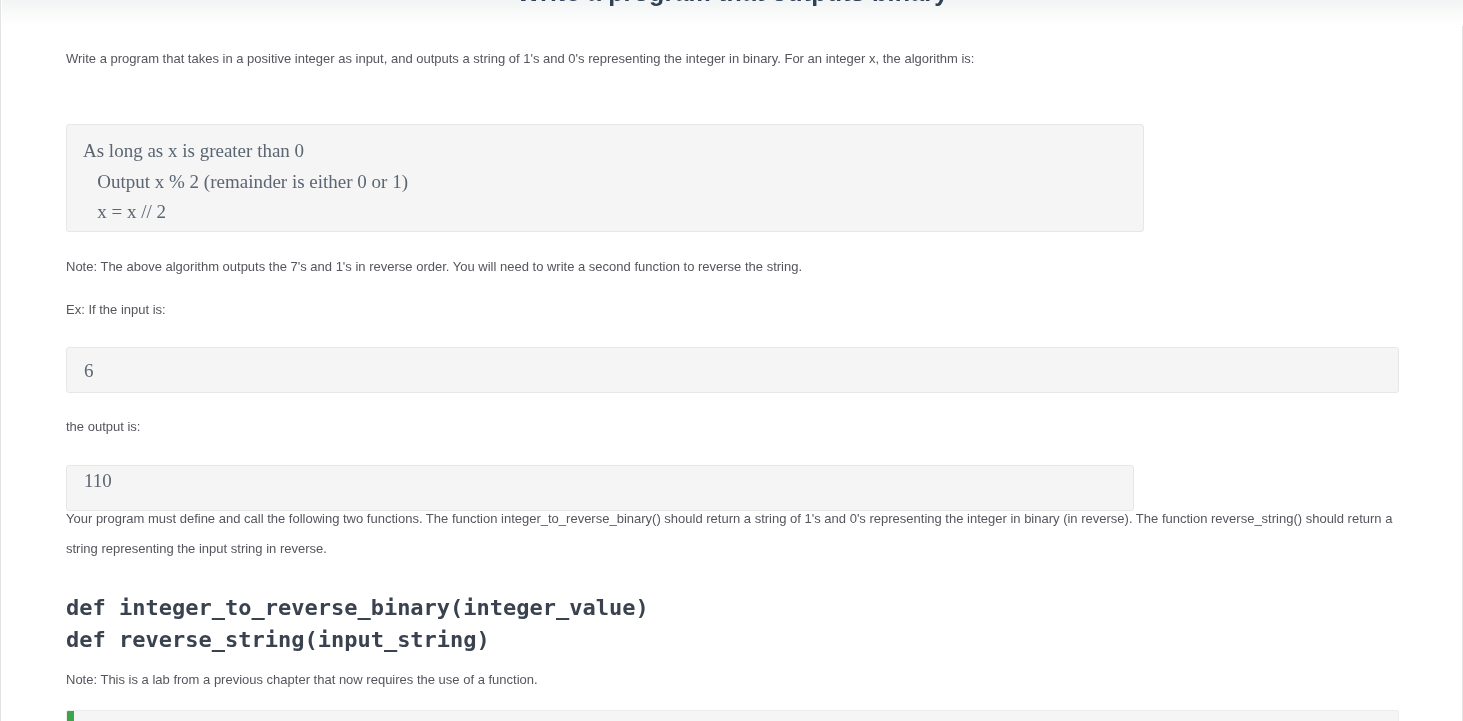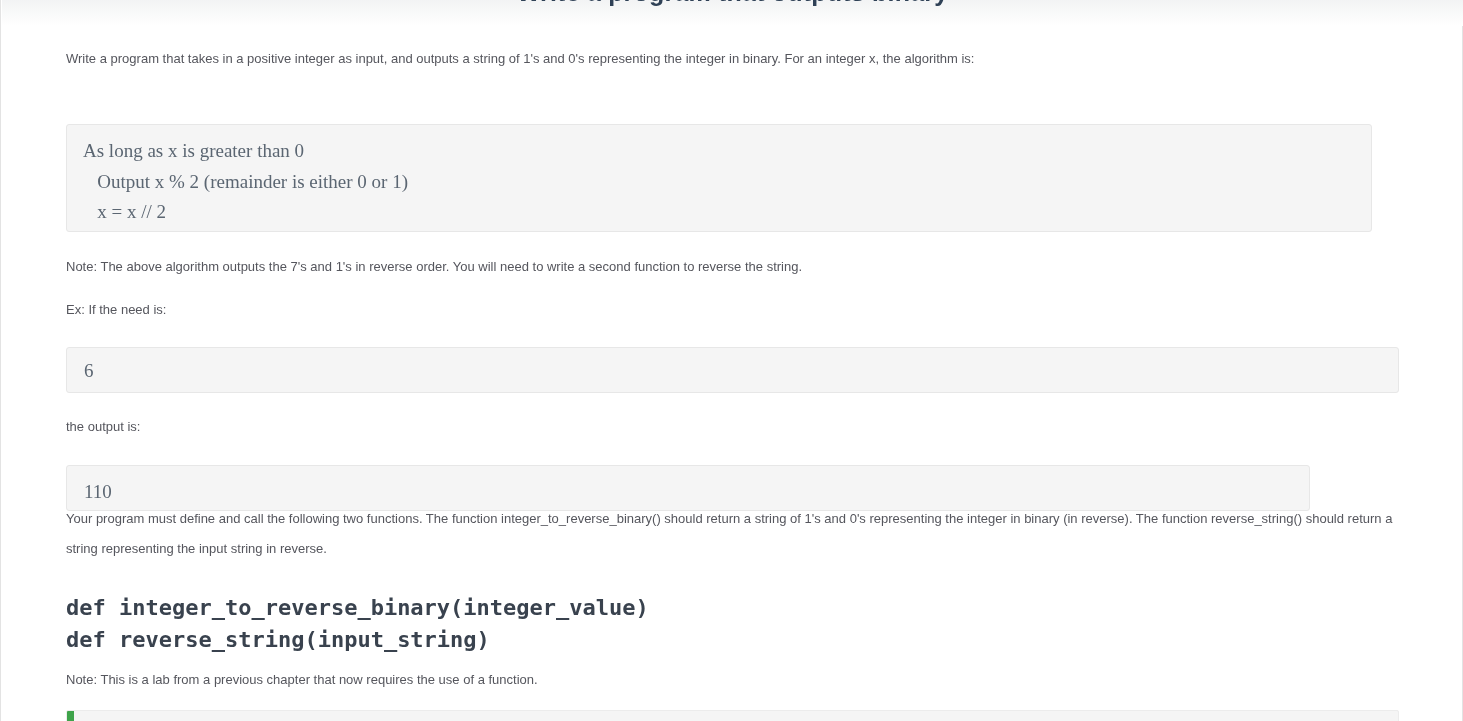--- a/index.html
+++ b/index.html
@@ -90,35 +90,35 @@
     margin: 0;
     font-family: "Liberation Serif", "DejaVu Serif", serif;
     font-size: 19px;
     line-height: 30.5px;
     color: #5b6672;
     white-space: pre;
     letter-spacing: 0px;
   }
   .box-algorithm {
     top: 124px;
-    width: 1306px;
+    width: 1078px;
     height: 108px;
     padding: 11px 16px;
   }
   .box-input {
     top: 347px;
     width: 1333px;
     height: 46px;
     padding: 8px 17px;
   }
   .box-output {
     top: 465px;
-    width: 1244px;
+    width: 1068px;
     height: 46px;
-    padding: 11px 17px;
+    padding: 0 17px;
   }
 
   
   .func-sig {
     position: absolute;
     left: 0;
     font-family: "DejaVu Sans Mono", "Liberation Mono", monospace;
     font-size: 22px;
     font-weight: 700;
     color: #39424e;
@@ -164,21 +164,21 @@
     <p class="body-text p-intro">Write a program that takes in a positive integer as input, and outputs a string of 1's and 0's representing the integer in binary. For an integer x, the algorithm is:</p>
 
     <div class="codebox box-algorithm">
       <pre>As long as x is greater than 0
    Output x % 2 (remainder is either 0 or 1)
    x = x // 2</pre>
     </div>
 
     <p class="body-text p-note1">Note: The above algorithm outputs the 7's and 1's in reverse order. You will need to write a second function to reverse the string.</p>
 
-    <p class="body-text p-ex">Ex: If the need is:</p>
+    <p class="body-text p-ex">Ex: If the input is:</p>
 
     <div class="codebox box-input">
       <pre>6</pre>
     </div>
 
     <p class="body-text p-output-is">the output is:</p>
 
     <div class="codebox box-output">
       <pre>110</pre>
     </div>

